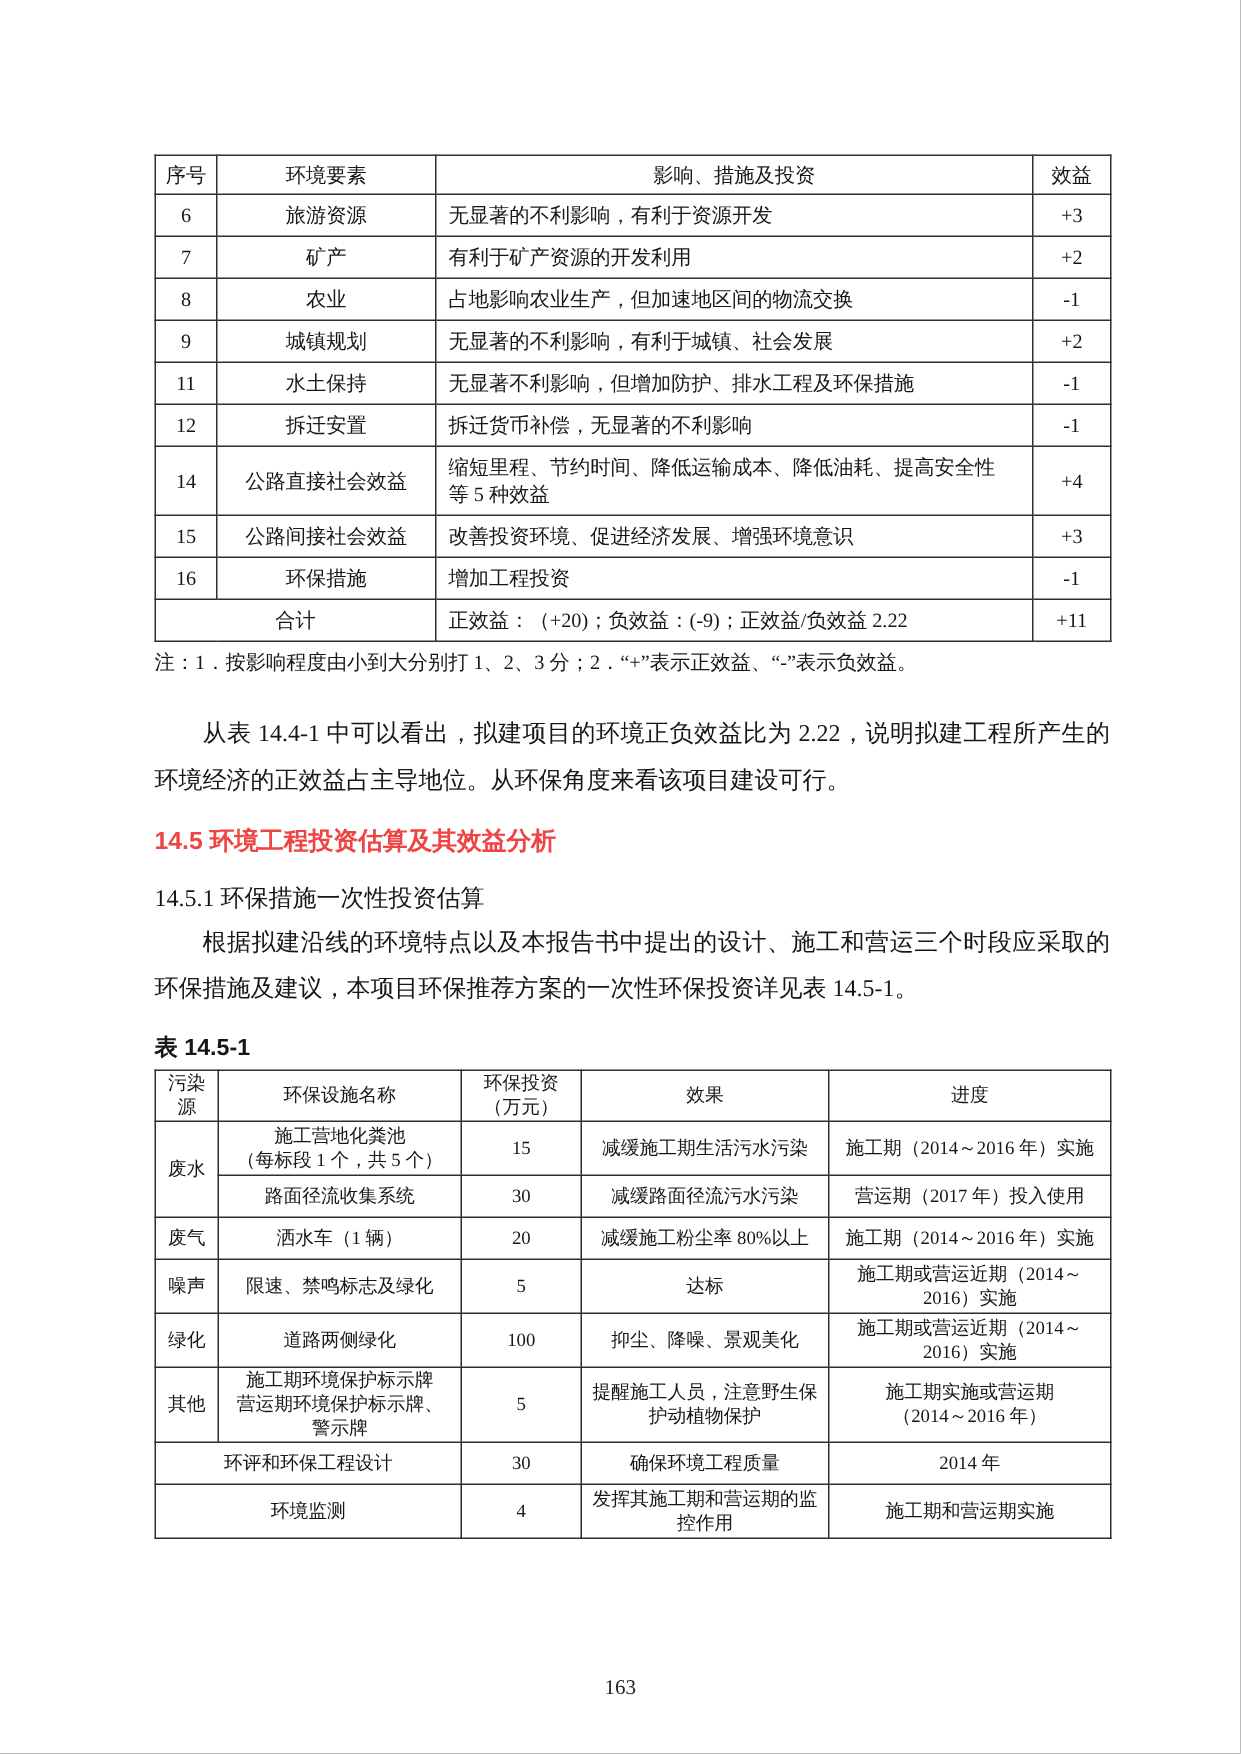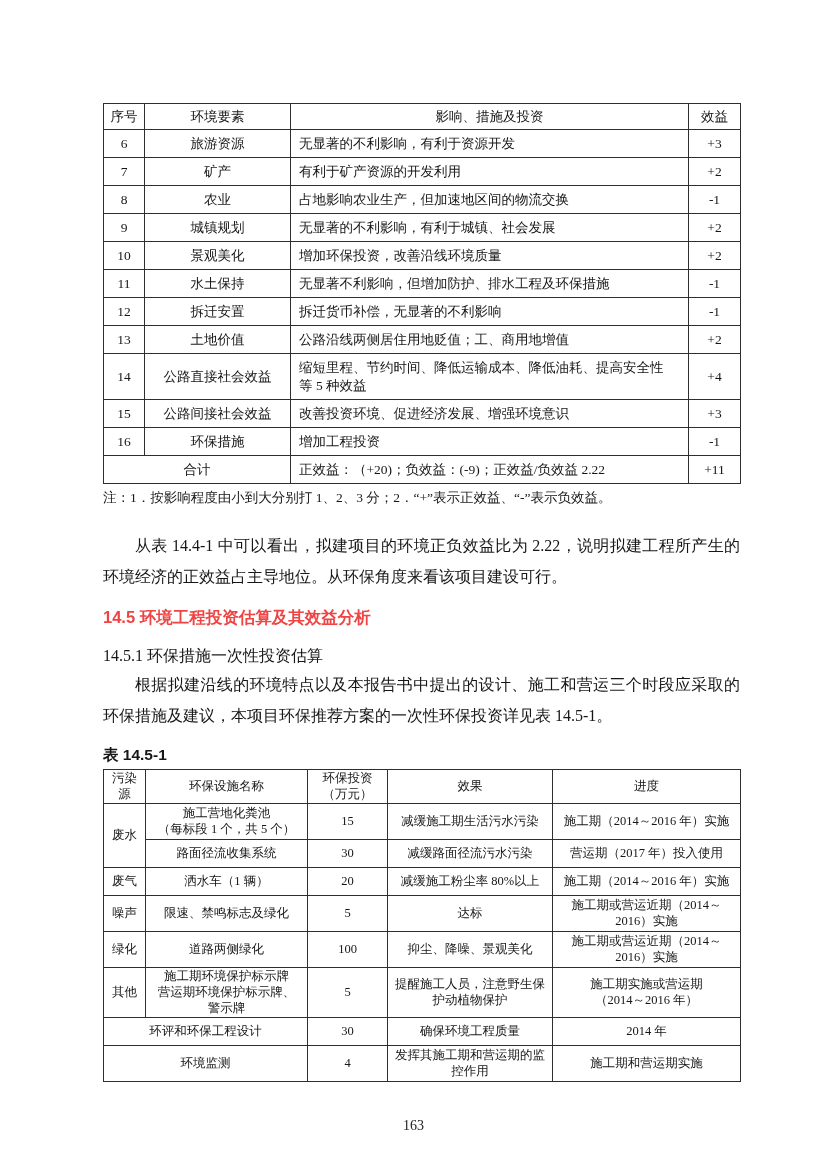--- a/index.html
+++ b/index.html
@@ -110,42 +110,30 @@
         <td class="left">占地影响农业生产，但加速地区间的物流交换</td>
         <td>-1</td>
       </tr>
       <tr>
         <td>9</td>
         <td>城镇规划</td>
         <td class="left">无显著的不利影响，有利于城镇、社会发展</td>
         <td>+2</td>
       </tr>
       <tr>
-        <td>10</td>
-        <td>景观美化</td>
-        <td class="left">增加环保投资，改善沿线环境质量</td>
-        <td>+2</td>
-      </tr>
-      <tr>
         <td>11</td>
         <td>水土保持</td>
         <td class="left">无显著不利影响，但增加防护、排水工程及环保措施</td>
         <td>-1</td>
       </tr>
       <tr>
         <td>12</td>
         <td>拆迁安置</td>
         <td class="left">拆迁货币补偿，无显著的不利影响</td>
         <td>-1</td>
-      </tr>
-      <tr>
-        <td>13</td>
-        <td>土地价值</td>
-        <td class="left">公路沿线两侧居住用地贬值；工、商用地增值</td>
-        <td>+2</td>
       </tr>
       <tr class="tall">
         <td>14</td>
         <td>公路直接社会效益</td>
         <td class="left">缩短里程、节约时间、降低运输成本、降低油耗、提高安全性
 等 5 种效益</td>
         <td>+4</td>
       </tr>
       <tr>
         <td>15</td>

